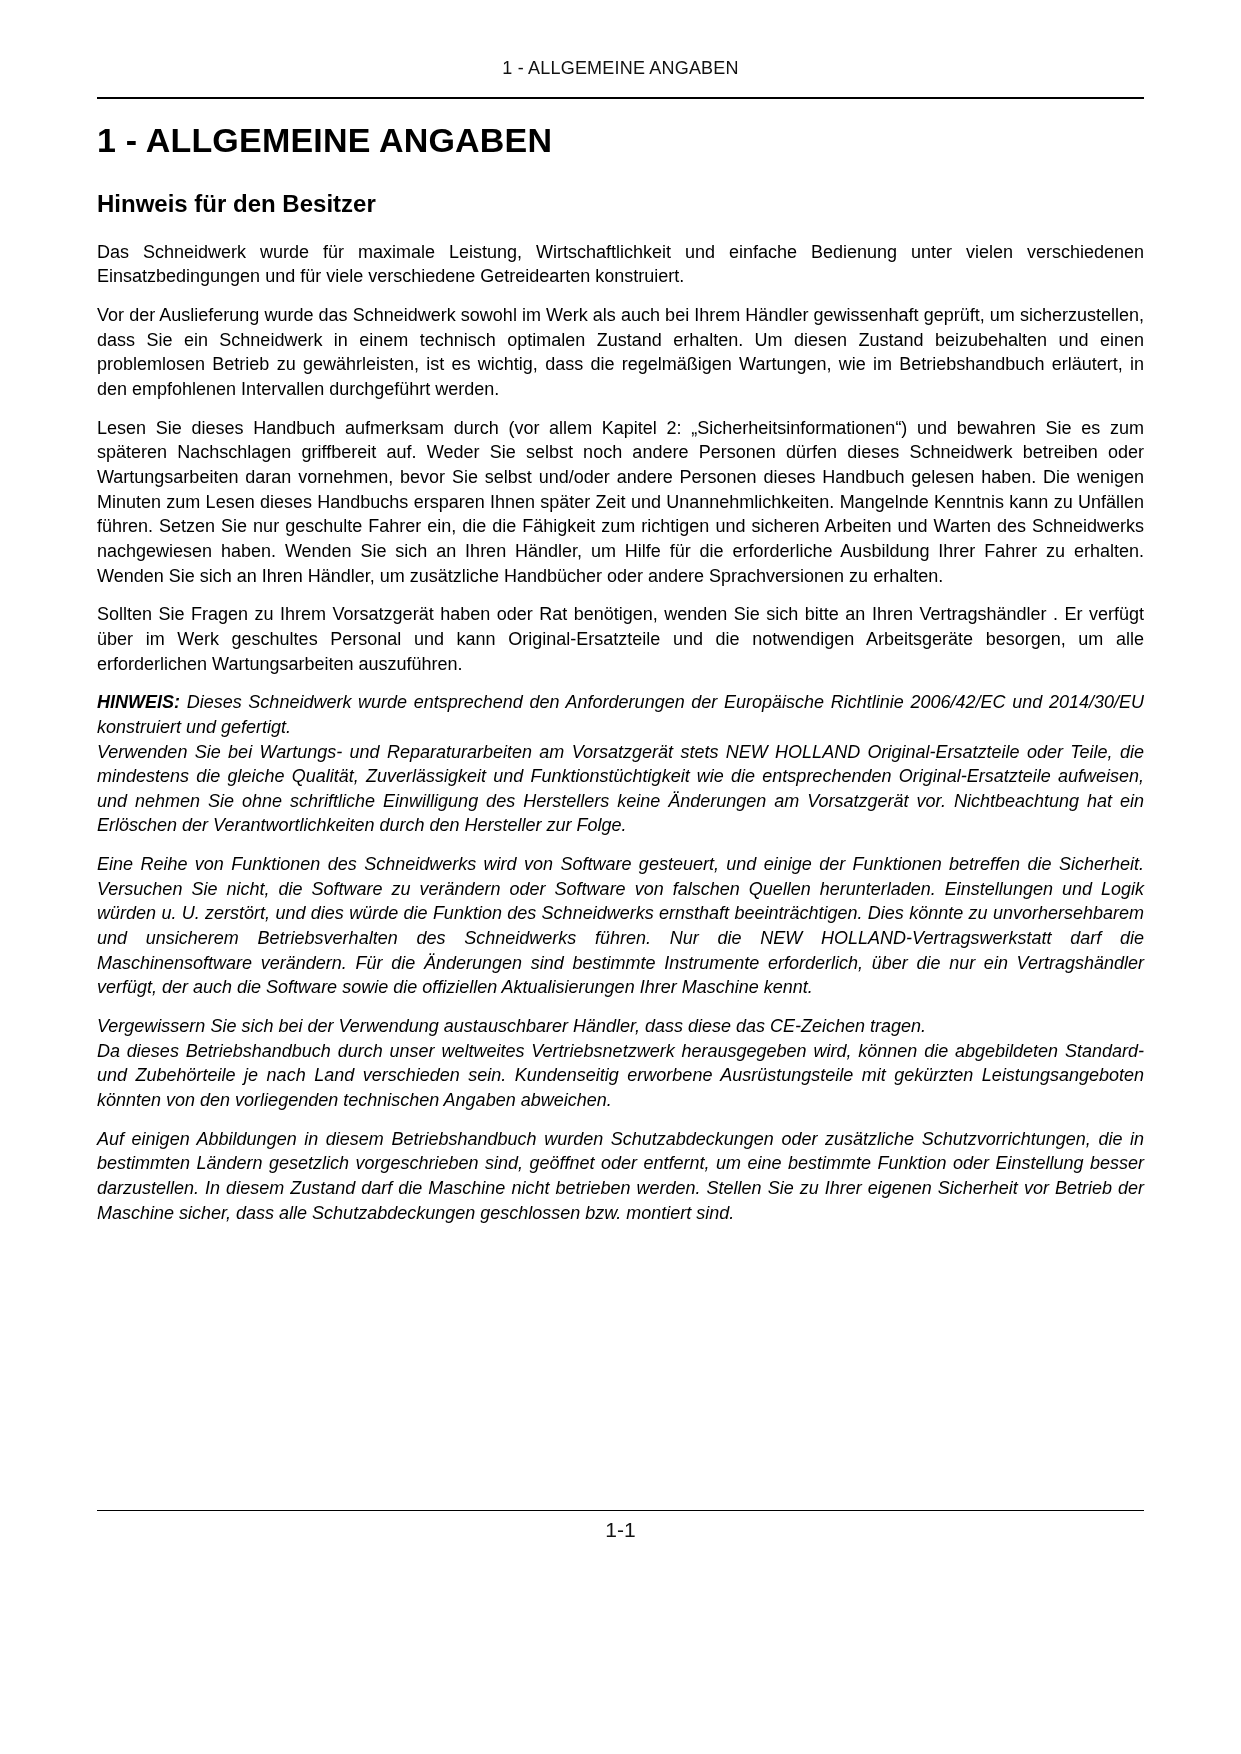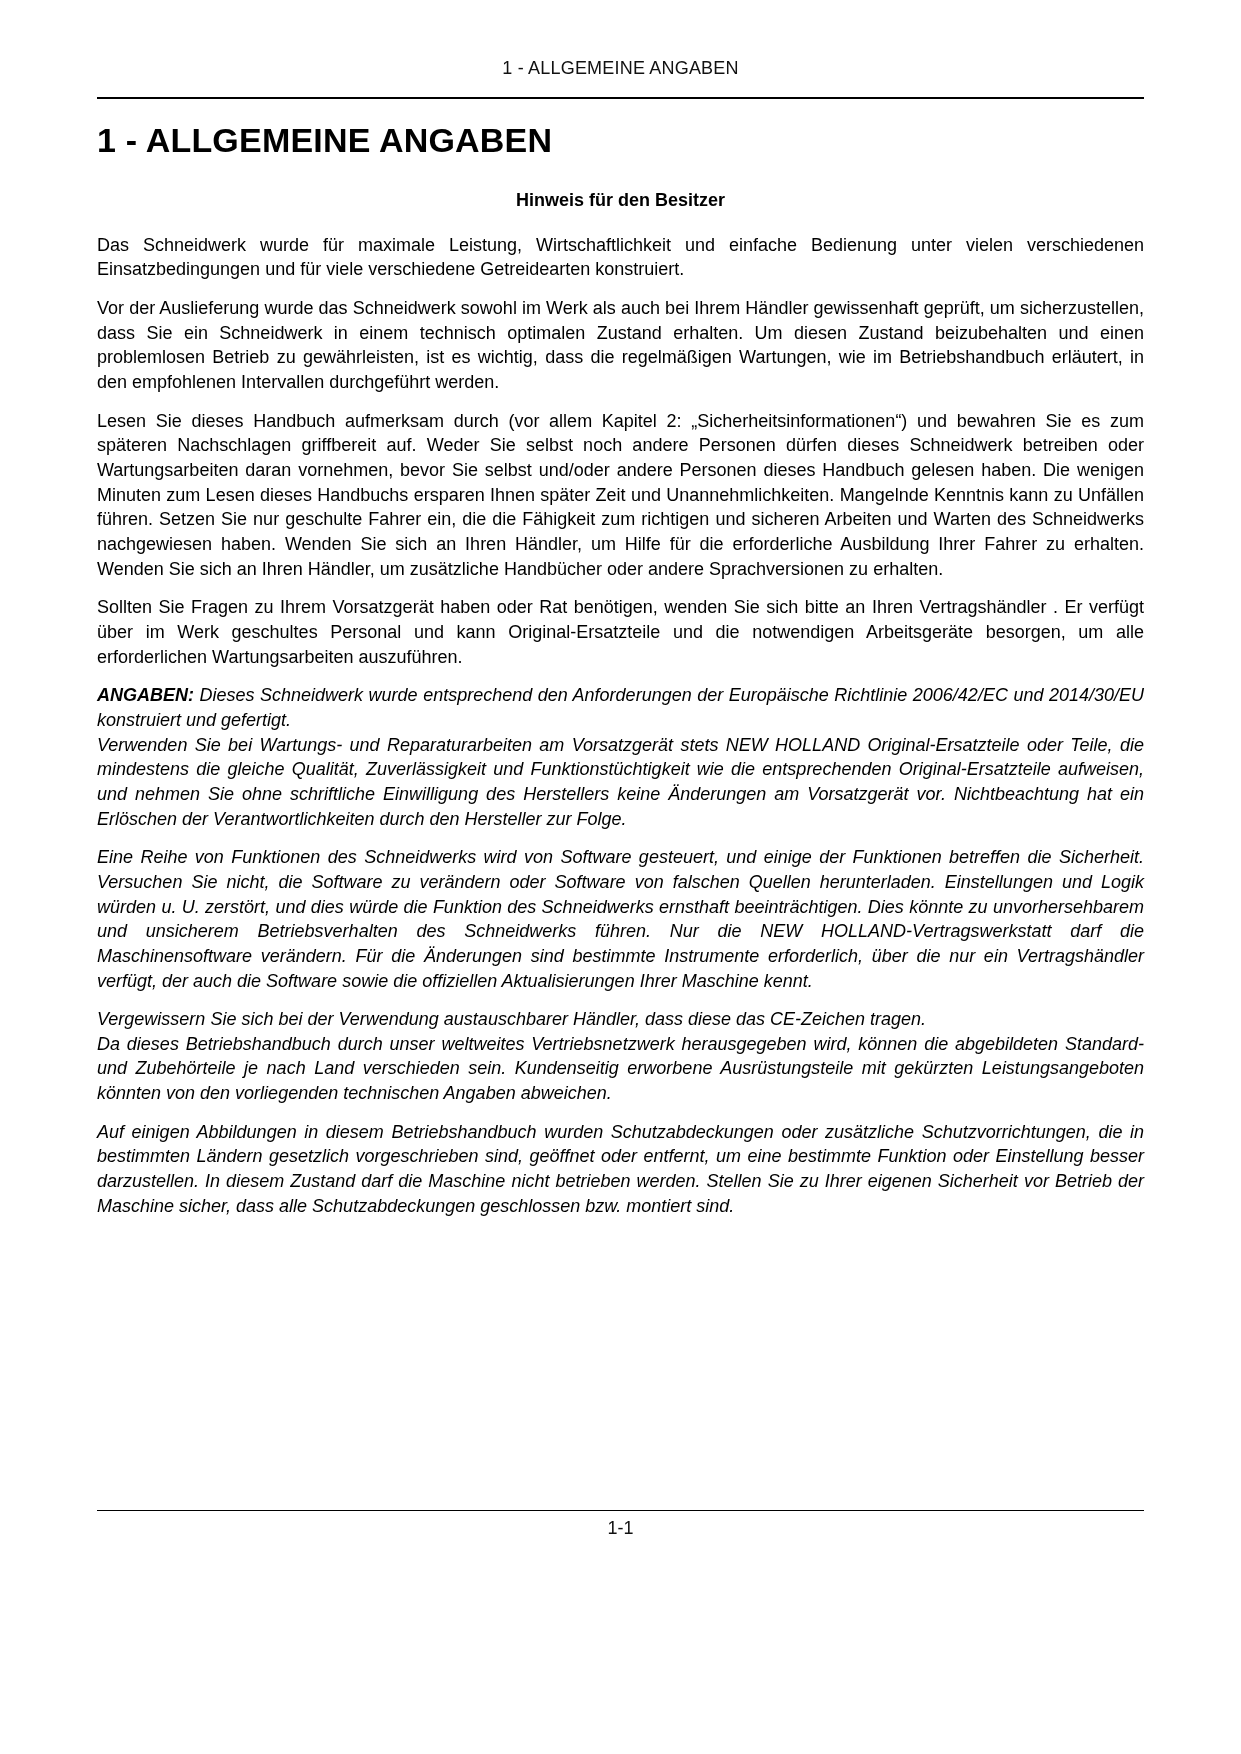--- a/index.html
+++ b/index.html
@@ -45,24 +45,23 @@
   }
   .chapter-title {
     margin: 0 0 30px 0;
     font-size: 34px;
     font-weight: bold;
     letter-spacing: 0.2px;
     line-height: 1.15;
   }
   .section-heading {
     margin: 0 0 22px 0;
-    font-size: 18px;
+    font-size: 24px;
     font-weight: bold;
     line-height: 1.15;
-    text-align: center;
   }
   .body-blocks {
     font-size: 18px;
     line-height: 1.37;
   }
   .block {
     margin: 0 0 14px 0;
     text-align: justify;
   }
   .block.italic {
@@ -82,21 +81,21 @@
     left: 97px;
     right: 97px;
     border-top: 1.5px solid #000000;
   }
   .page-number {
     position: absolute;
     top: 1518px;
     left: 97px;
     right: 97px;
     text-align: center;
-    font-size: 18px;
+    font-size: 21px;
     color: #111111;
   }
 </style>
 </head>
 <body>
 
 <div class="page">
   <div class="running-header">1 - ALLGEMEINE ANGABEN</div>
   <div class="header-rule"></div>
 
@@ -110,21 +109,21 @@
         <div class="block normal">
           <div class="seg">Vor der Auslieferung wurde das Schneidwerk sowohl im Werk als auch bei Ihrem Händler gewissenhaft geprüft, um sicherzustellen, dass Sie ein Schneidwerk in einem technisch optimalen Zustand erhalten. Um diesen Zustand beizubehalten und einen problemlosen Betrieb zu gewährleisten, ist es wichtig, dass die regelmäßigen Wartungen, wie im Betriebshandbuch erläutert, in den empfohlenen Intervallen durchgeführt werden.</div>
         </div>
         <div class="block normal">
           <div class="seg">Lesen Sie dieses Handbuch aufmerksam durch (vor allem Kapitel 2: „Sicherheitsinformationen“) und bewahren Sie es zum späteren Nachschlagen griffbereit auf. Weder Sie selbst noch andere Personen dürfen dieses Schneidwerk betreiben oder Wartungsarbeiten daran vornehmen, bevor Sie selbst und/oder andere Personen dieses Handbuch gelesen haben. Die wenigen Minuten zum Lesen dieses Handbuchs ersparen Ihnen später Zeit und Unannehmlichkeiten. Mangelnde Kenntnis kann zu Unfällen führen. Setzen Sie nur geschulte Fahrer ein, die die Fähigkeit zum richtigen und sicheren Arbeiten und Warten des Schneidwerks nachgewiesen haben. Wenden Sie sich an Ihren Händler, um Hilfe für die erforderliche Ausbildung Ihrer Fahrer zu erhalten. Wenden Sie sich an Ihren Händler, um zusätzliche Handbücher oder andere Sprachversionen zu erhalten.</div>
         </div>
         <div class="block normal">
           <div class="seg">Sollten Sie Fragen zu Ihrem Vorsatzgerät haben oder Rat benötigen, wenden Sie sich bitte an Ihren Vertragshändler . Er verfügt über im Werk geschultes Personal und kann Original-Ersatzteile und die notwendigen Arbeitsgeräte besorgen, um alle erforderlichen Wartungsarbeiten auszuführen.</div>
         </div>
         <div class="block italic">
-          <div class="seg"><span class="note-label">ANGABEN: </span>Dieses Schneidwerk wurde entsprechend den Anforderungen der Europäische Richtlinie 2006/42/EC und 2014/30/EU konstruiert und gefertigt.</div>
+          <div class="seg"><span class="note-label">HINWEIS: </span>Dieses Schneidwerk wurde entsprechend den Anforderungen der Europäische Richtlinie 2006/42/EC und 2014/30/EU konstruiert und gefertigt.</div>
           <div class="seg">Verwenden Sie bei Wartungs- und Reparaturarbeiten am Vorsatzgerät stets NEW HOLLAND Original-Ersatzteile oder Teile, die mindestens die gleiche Qualität, Zuverlässigkeit und Funktionstüchtigkeit wie die entsprechenden Original-Ersatzteile aufweisen, und nehmen Sie ohne schriftliche Einwilligung des Herstellers keine Änderungen am Vorsatzgerät vor. Nichtbeachtung hat ein Erlöschen der Verantwortlichkeiten durch den Hersteller zur Folge.</div>
         </div>
         <div class="block italic">
           <div class="seg">Eine Reihe von Funktionen des Schneidwerks wird von Software gesteuert, und einige der Funktionen betreffen die Sicherheit. Versuchen Sie nicht, die Software zu verändern oder Software von falschen Quellen herunterladen. Einstellungen und Logik würden u. U. zerstört, und dies würde die Funktion des Schneidwerks ernsthaft beeinträchtigen. Dies könnte zu unvorhersehbarem und unsicherem Betriebsverhalten des Schneidwerks führen. Nur die NEW HOLLAND-Vertragswerkstatt darf die Maschinensoftware verändern. Für die Änderungen sind bestimmte Instrumente erforderlich, über die nur ein Vertragshändler verfügt, der auch die Software sowie die offiziellen Aktualisierungen Ihrer Maschine kennt.</div>
         </div>
         <div class="block italic">
           <div class="seg">Vergewissern Sie sich bei der Verwendung austauschbarer Händler, dass diese das CE-Zeichen tragen.</div>
           <div class="seg">Da dieses Betriebshandbuch durch unser weltweites Vertriebsnetzwerk herausgegeben wird, können die abgebildeten Standard- und Zubehörteile je nach Land verschieden sein. Kundenseitig erworbene Ausrüstungsteile mit gekürzten Leistungsangeboten könnten von den vorliegenden technischen Angaben abweichen.</div>
         </div>
         <div class="block italic">

